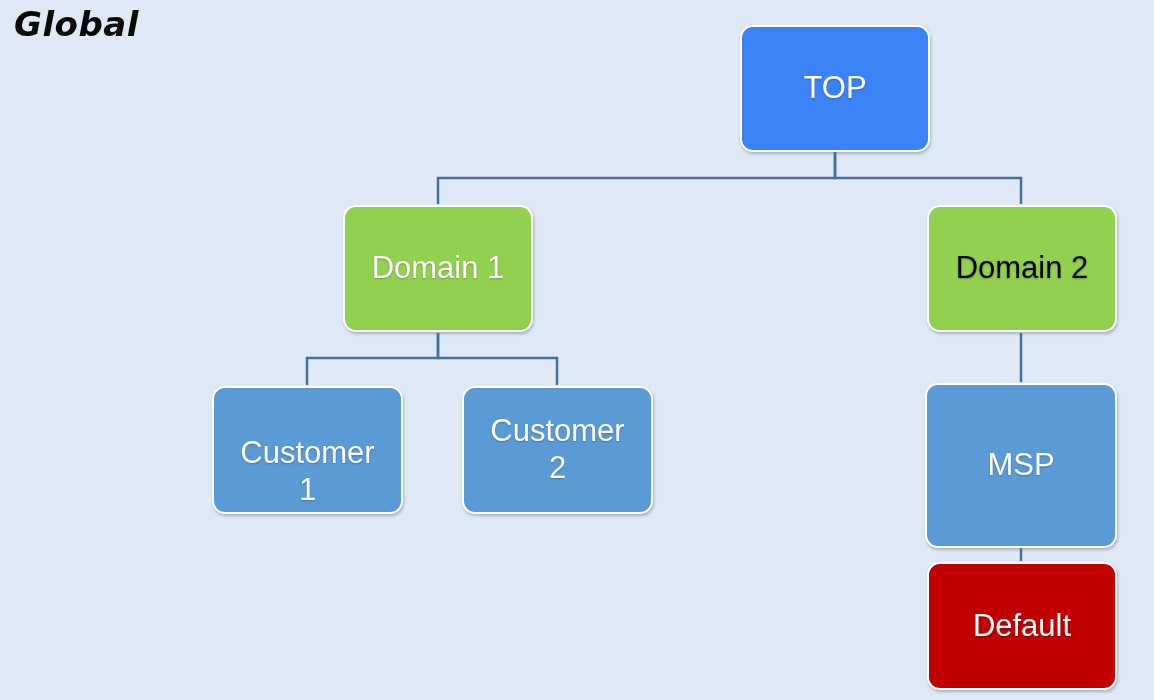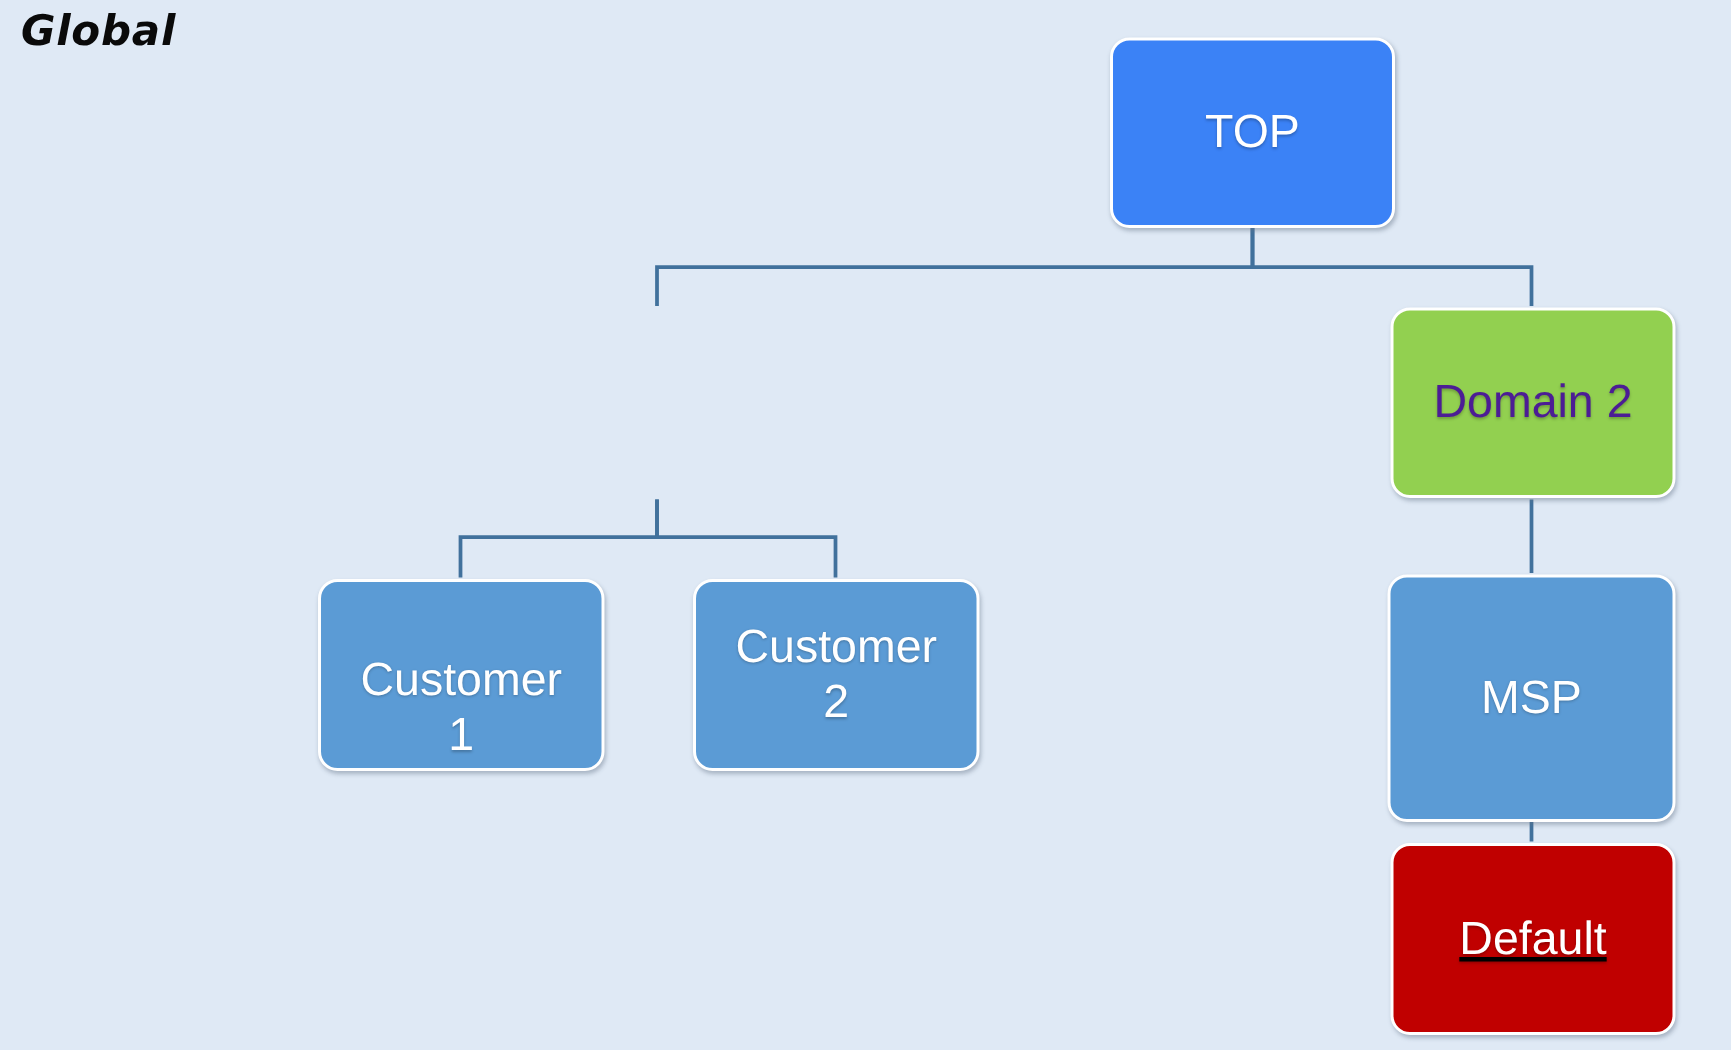--- a/index.html
+++ b/index.html
@@ -13,21 +13,21 @@
     height: 700px;
     overflow: hidden;
     background: #dfe9f5; 
   }
   .page-title {
     position: absolute;
     left: 14px;
     top: 4px;
     margin: 0;
     font-family: "DejaVu Sans", sans-serif;
-    font-size: 28px;
+    font-size: 34px;
     font-weight: 700;
     font-style: italic;
     color: #0a0a0a;
     letter-spacing: 0.5px;
   }
   .connectors {
     position: absolute;
     left: 0;
     top: 0;
     width: 100%;
@@ -73,34 +73,37 @@
     <path class="edge" d="M438 333 V358 H307 V385" style="stroke: rgb(65, 113, 156);"></path>
     <path class="edge" d="M438 333 V358 H557 V385" style="stroke: rgb(65, 113, 156);"></path>
     <path class="edge" d="M1021 333 V382" style="stroke: rgb(65, 113, 156);"></path>
     <path class="edge" d="M1021 511 V561" style="stroke: rgb(65, 113, 156);"></path>
   </svg>
 
   <div class="node" style="left: 740px; top: 25px; width: 190px; height: 127px; background: #3b82f6; border-color: rgb(255, 255, 255);">
     <span class="label" style="color: rgb(255, 255, 255);">TOP</span>
   </div>
 
+  <div class="node" style="left: 343px; top: 205px; width: 190px; height: 127px; background: rgb(146, 208, 80); border-color: rgb(255, 255, 255);">
+    <span class="label" style="color: rgb(255, 255, 255);">Domain 1</span>
+  </div>
 
   <div class="node" style="left: 927px; top: 205px; width: 190px; height: 127px; background: rgb(146, 208, 80); border-color: rgb(255, 255, 255);">
-    <span class="label" style="color: #4c1d95; text-align: center;">Domain 2</span>
+    <span class="label" style="color: #000000; text-align: center;">Domain 2</span>
   </div>
 
   <div class="node" style="left: 212px; top: 386px; width: 191px; height: 128px; background: rgb(91, 155, 213); border-color: rgb(255, 255, 255);">
     <span class="label narrow" style="color: rgb(255, 255, 255); margin-top: 44px;">Customer 1</span>
   </div>
 
   <div class="node" style="left: 462px; top: 386px; width: 191px; height: 128px; background: rgb(91, 155, 213); border-color: rgb(255, 255, 255);">
     <span class="label narrow" style="color: rgb(255, 255, 255);">Customer 2</span>
   </div>
 
   <div class="node" style="left: 925px; top: 383px; width: 192px; height: 165px; background: rgb(91, 155, 213); border-color: rgb(255, 255, 255);">
     <span class="label" style="color: rgb(255, 255, 255);">MSP</span>
   </div>
 
-  <div class="node" style="left: 927px; top: 562px; width: 190px; height: 128px; background: rgb(192, 0, 0); border-color: rgb(255, 255, 255); text-decoration: underline;">
+  <div class="node" style="left: 927px; top: 562px; width: 190px; height: 128px; background: rgb(192, 0, 0); border-color: rgb(255, 255, 255);">
     <span class="label" style="color: rgb(255, 255, 255);">Default</span>
   </div>
 
 </div>
 
 </body></html>

